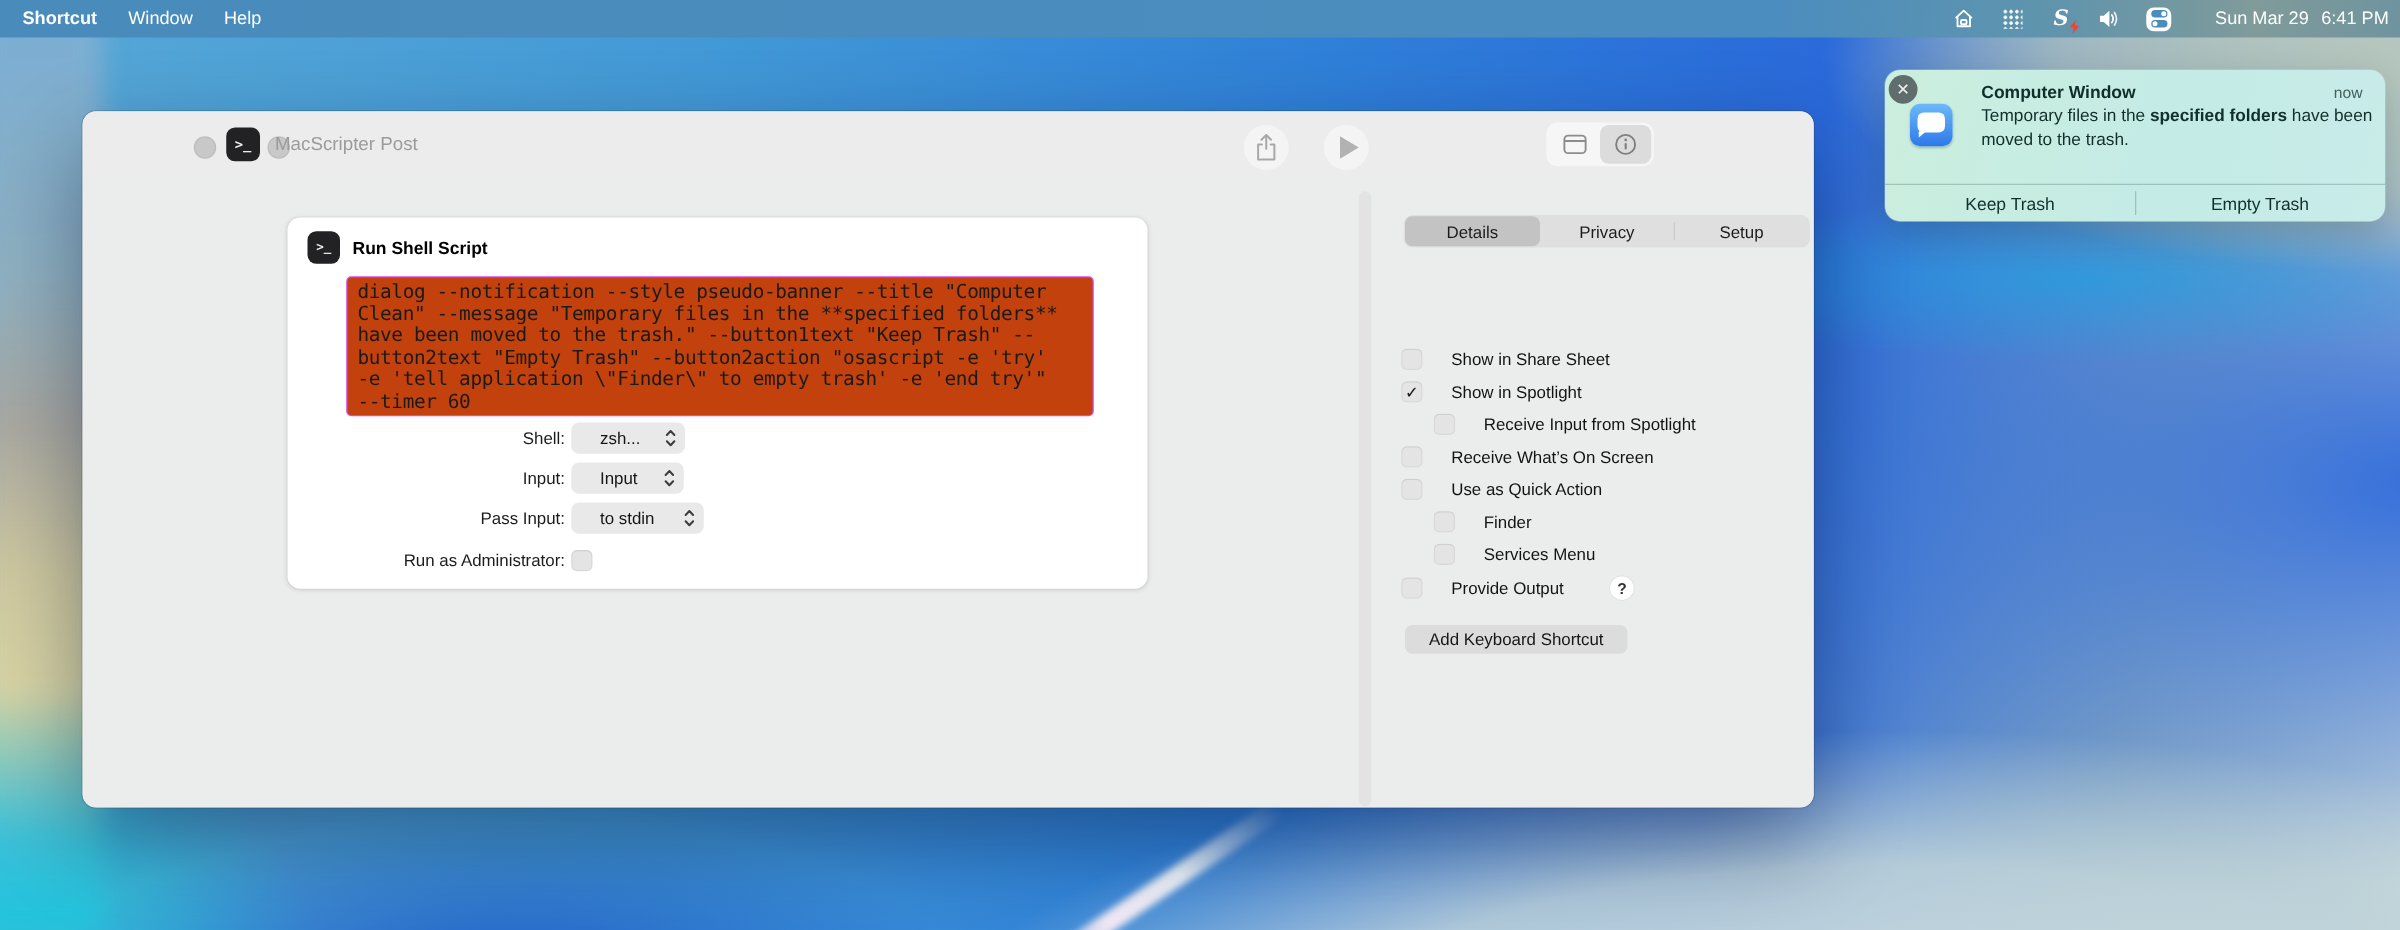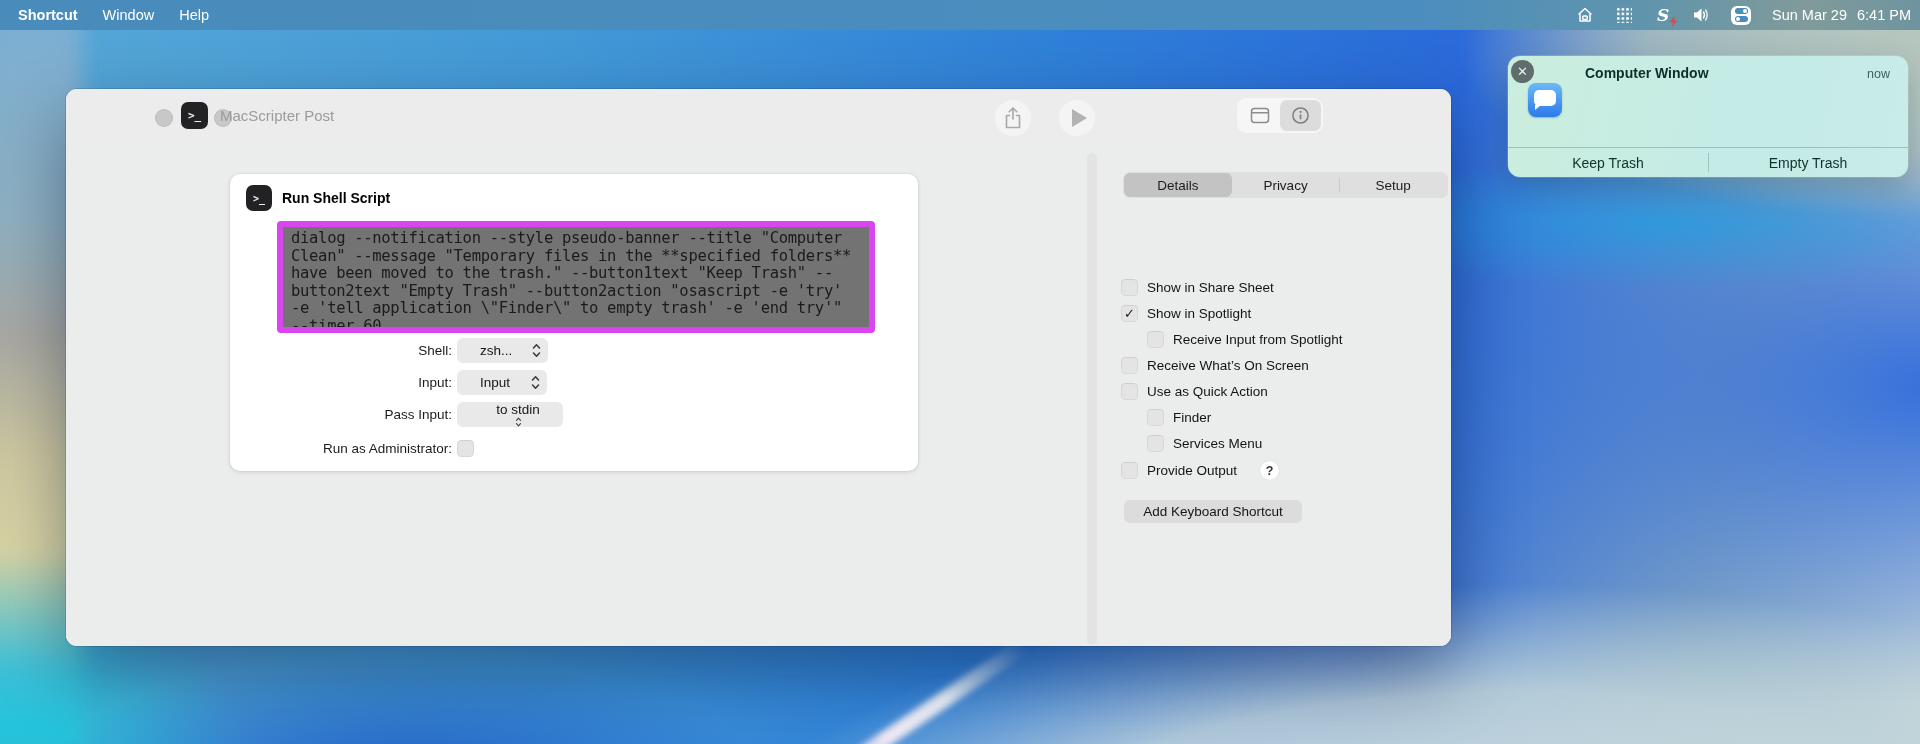--- a/index.html
+++ b/index.html
@@ -33,21 +33,21 @@
   .sicon { display:flex; align-items:center; justify-content:center; width:20px; height:20px; }
   .dots-grid { width:16px; height:16px;
     background-image:radial-gradient(circle, #fff 1.15px, rgba(255,255,255,0) 1.5px);
     background-size:4.6px 4.6px; background-position:0 0; }
   .s-glyph { position:relative; font-weight:700; font-size:17px; font-family:"DejaVu Serif","Liberation Serif",serif; font-style:italic; }
   .s-bolt { position:absolute; right:-5px; bottom:-2px; }
   .cc-icon { width:21px; height:19px; background:#fff; border-radius:6px; display:flex; flex-direction:column; justify-content:center; gap:2.5px; align-items:center; }
   .cc-pill { width:13px; height:5.5px; border-radius:3px; background:#4a8cbb; position:relative; }
   .cc-pill::after { content:""; position:absolute; width:4px; height:4px; border-radius:50%; background:#fff; top:0.8px; }
   .cc-pill.t::after { right:1px; } .cc-pill.b::after { left:1px; }
-  .clock { display:flex; gap:10px; margin-left:2px; }
+  .clock { display:flex; gap:10px; margin-left:16px; }
 
   
   .window { position:absolute; left:66px; top:89px; width:1385px; height:557px; border-radius:11px; background:#ebecec;
     box-shadow:0 28px 70px rgba(5,15,45,.40), 0 0 0 1px rgba(0,0,0,.12); overflow:hidden; }
   .titlebar { position:absolute; top:0; left:0; right:0; height:52px; background:#ececec; }
   .traffic { position:absolute; top:20px; width:18px; height:18px; border-radius:50%; background:#c8c8c8; box-shadow:inset 0 0 0 1px rgba(0,0,0,.05); }
   .t1{left:89px;} .t2{left:119px;} .t3{left:148px;}
   .term-icon { background:#222224; color:#ededed; border-radius:7px; display:flex; align-items:center; justify-content:center;
     font-family:"DejaVu Sans Mono",monospace; font-weight:700; }
   .titlebar .term-icon { position:absolute; left:115px; top:13px; width:27px; height:27px; font-size:11px; }
@@ -61,38 +61,38 @@
 
   .content { position:absolute; top:52px; left:0; right:0; bottom:0; background:#ebecec; }
   .pane-scrollbar { position:absolute; left:1021px; top:12px; width:10px; height:492px; background:#e3e3e3; border-radius:5px; }
 
   
   .card { position:absolute; left:164px; top:33px; width:688px; height:297px; background:#fff; border-radius:10px;
     box-shadow:0 1px 4px rgba(0,0,0,.13), 0 0 0 1px rgba(0,0,0,.02); }
   .card-header { position:absolute; left:16px; top:11px; display:flex; align-items:center; gap:10px; }
   .card-header .term-icon { width:26px; height:26px; font-size:10px; }
   .card-title { font-size:14px; font-weight:700; color:#000000; }
-  .script-box { position:absolute; left:47px; top:47px; width:598px; height:112px; background:#737373; border:6px solid #d946ef; border-radius:4px;
+  .script-box { position:absolute; left:47px; top:47px; width:598px; height:112px; background:#c2410c; border:1px solid #d946ef; border-radius:4px;
     padding:3px 8px; font-family:"DejaVu Sans Mono",monospace; font-size:15.5px; line-height:17.6px; color:#1b1b1b; letter-spacing:-0.3px; white-space:pre; overflow:hidden; }
   .param-row { position:absolute; left:0; height:25px; display:flex; align-items:center; }
   .param-label { width:227px; text-align:right; font-size:13.5px; color:#1b1b1b; padding-right:5px; }
   .popup { margin-left:0; height:25px; background:#e9e9e9; border-radius:6px; display:flex; align-items:center;
     justify-content:space-between; padding:0 7px 0 23px; font-size:13.5px; color:#161616; }
   .row-shell{top:164px;} .row-input{top:196px;} .row-pass{top:228px;} .row-admin{top:262px;}
   .checkbox { width:17px; height:17px; border-radius:4.5px; background:#e4e4e4; box-shadow:inset 0 0 0 1px rgba(0,0,0,.05), inset 0 1px 1px rgba(0,0,0,.04);
     display:flex; align-items:center; justify-content:center; font-size:13px; font-weight:700; color:#1a1a1a; }
   .checkbox .mark { display:none; }
   .checkbox.checked .mark { display:block; }
 
   
   .side-tabs { position:absolute; left:1057px; top:31px; width:325px; height:26px; background:#dfdfdf; border-radius:7px; display:flex; padding:1px; }
   .tab { flex:1; display:flex; align-items:center; justify-content:center; font-size:13.5px; color:#1c1c1c; border-radius:6px; position:relative; }
   .tab.sel { background:#c3c3c3; }
   .tab-div { position:absolute; left:0; top:5px; bottom:5px; width:1px; background:#c9c9c9; }
-  .opt-row { position:absolute; display:flex; align-items:center; gap:9px; font-size:13.5px; color:#141414; }
+  .opt-row { position:absolute; display:flex; align-items:center; gap:23px; font-size:13.5px; color:#141414; }
   .help-circle { width:19px; height:19px; border-radius:50%; background:#fff; display:flex; align-items:center; justify-content:center;
     font-size:12.5px; font-weight:700; color:#333; margin-left:14px; box-shadow:0 0 1px rgba(0,0,0,.2); }
   .kbd-btn { position:absolute; left:1058px; top:359px; width:178px; height:23px; background:#dcdcdc; border-radius:6px; border:none;
     display:flex; align-items:center; justify-content:center; font-size:13.5px; color:#161616; font-family:inherit; }
 
   
   .notif { position:absolute; left:1508px; top:56px; width:400px; height:121px; border-radius:12px;
     background:linear-gradient(104deg, #cbeedd 0%, #c4ebe6 55%, #c8ece9 100%);
     box-shadow:0 10px 30px rgba(10,40,40,.22), 0 0 0 0.5px rgba(255,255,255,.4); }
   .notif-close { position:absolute; left:3px; top:4px; width:23px; height:23px; border-radius:50%; background:#5f6e6c;
@@ -227,21 +227,21 @@
           <span class="popup" style="width:90px;">
             <span>Input</span>
             <svg width="9" height="15" viewBox="0 0 9 15" fill="none" stroke="#3c3c3c" stroke-width="1.6" stroke-linecap="round" stroke-linejoin="round">
                 <path d="M1.5 5 L4.5 1.8 L7.5 5"></path>
                 <path d="M1.5 10 L4.5 13.2 L7.5 10"></path>
               </svg>
           </span>
         </div>
         <div class="param-row row-pass">
           <span class="param-label">Pass Input:</span>
-          <span class="popup" style="width:106px;flex-direction:column;">
+          <span class="popup" style="width:106px;">
             <span>to stdin</span>
             <svg width="9" height="15" viewBox="0 0 9 15" fill="none" stroke="#3c3c3c" stroke-width="1.6" stroke-linecap="round" stroke-linejoin="round">
                 <path d="M1.5 5 L4.5 1.8 L7.5 5"></path>
                 <path d="M1.5 10 L4.5 13.2 L7.5 10"></path>
               </svg>
           </span>
         </div>
         <div class="param-row row-admin">
           <span class="param-label">Run as Administrator:</span>
           <span class="checkbox"></span>
@@ -299,20 +299,21 @@
 
   <div class="notif">
     <span class="notif-close">✕</span>
     <span class="notif-appicon">
         <span class="bubble"></span>
       </span>
     <div class="notif-title-row">
       <span class="notif-title">Computer Window</span>
       <span class="notif-now">now</span>
     </div>
+    <div class="notif-body"><span>Temporary files in the </span><b>specified folders</b><span> have been moved to the trash.</span></div>
     <div class="notif-divider"></div>
     <div class="notif-actions">
       <span class="notif-action">Keep Trash</span>
       <span class="notif-action">Empty Trash</span>
     </div>
   </div>
 
 </div>
 
 </body></html>

